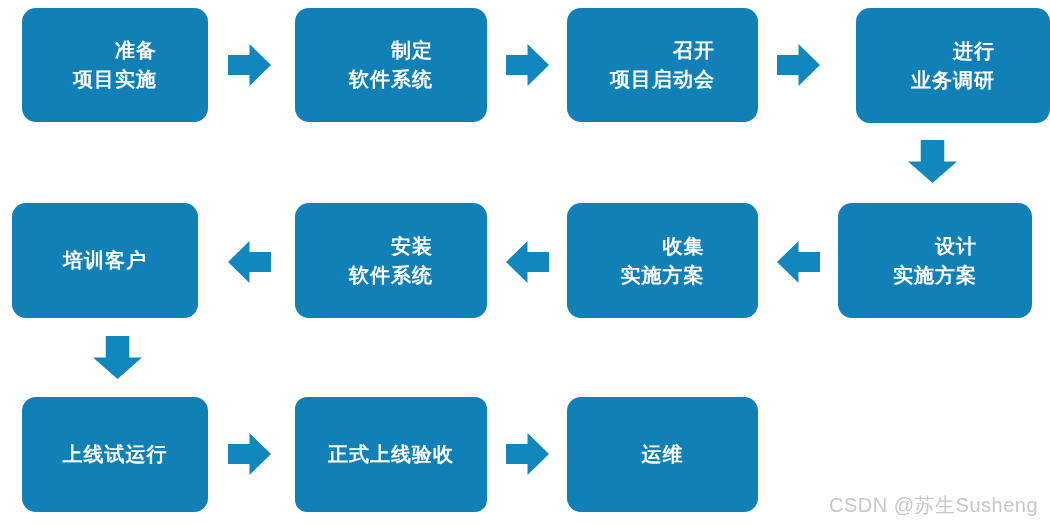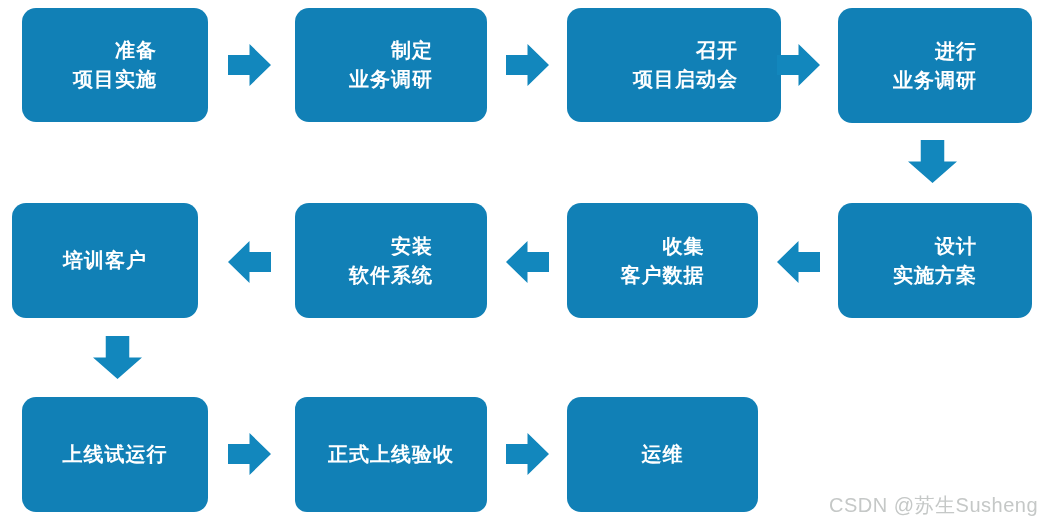--- a/index.html
+++ b/index.html
@@ -63,47 +63,47 @@
 
 <div class="canvas">
 
   <div class="box" style="left:22px; top:8px; width:186px; height:114px;">
     <span class="box-text">准备
 项目实施</span>
   </div>
   <div class="arrow right" style="left:228px; top:44px;"></div>
   <div class="box" style="left:295px; top:8px; width:192px; height:114px;">
     <span class="box-text">制定
-业务调研</span>
+软件系统</span>
   </div>
   <div class="arrow right" style="left:506px; top:44px;"></div>
-  <div class="box" style="left:567px; top:8px; width:191px; height:114px;padding-left:23px;">
+  <div class="box" style="left:567px; top:8px; width:191px; height:114px;">
     <span class="box-text">召开
 项目启动会</span>
   </div>
   <div class="arrow right" style="left:777px; top:44px;"></div>
-  <div class="box" style="left:838px; top:8px; width:194px; height:115px;">
+  <div class="box" style="left:856px; top:8px; width:194px; height:115px;">
     <span class="box-text">进行
 业务调研</span>
   </div>
 
   <div class="arrow down" style="left:908px; top:140px;"></div>
 
   <div class="box" style="left:12px; top:203px; width:186px; height:115px;">
     <span class="box-text">培训客户</span>
   </div>
   <div class="arrow left" style="left:228px; top:241px;"></div>
   <div class="box" style="left:295px; top:203px; width:192px; height:115px;">
     <span class="box-text">安装
 软件系统</span>
   </div>
   <div class="arrow left" style="left:506px; top:241px;"></div>
   <div class="box" style="left:567px; top:203px; width:191px; height:115px;">
     <span class="box-text">收集
-客户数据</span>
+实施方案</span>
   </div>
   <div class="arrow left" style="left:777px; top:241px;"></div>
   <div class="box" style="left:838px; top:203px; width:194px; height:115px;">
     <span class="box-text">设计
 实施方案</span>
   </div>
 
   <div class="arrow down" style="left:93px; top:336px;"></div>
 
   <div class="box" style="left:22px; top:397px; width:186px; height:115px;">

